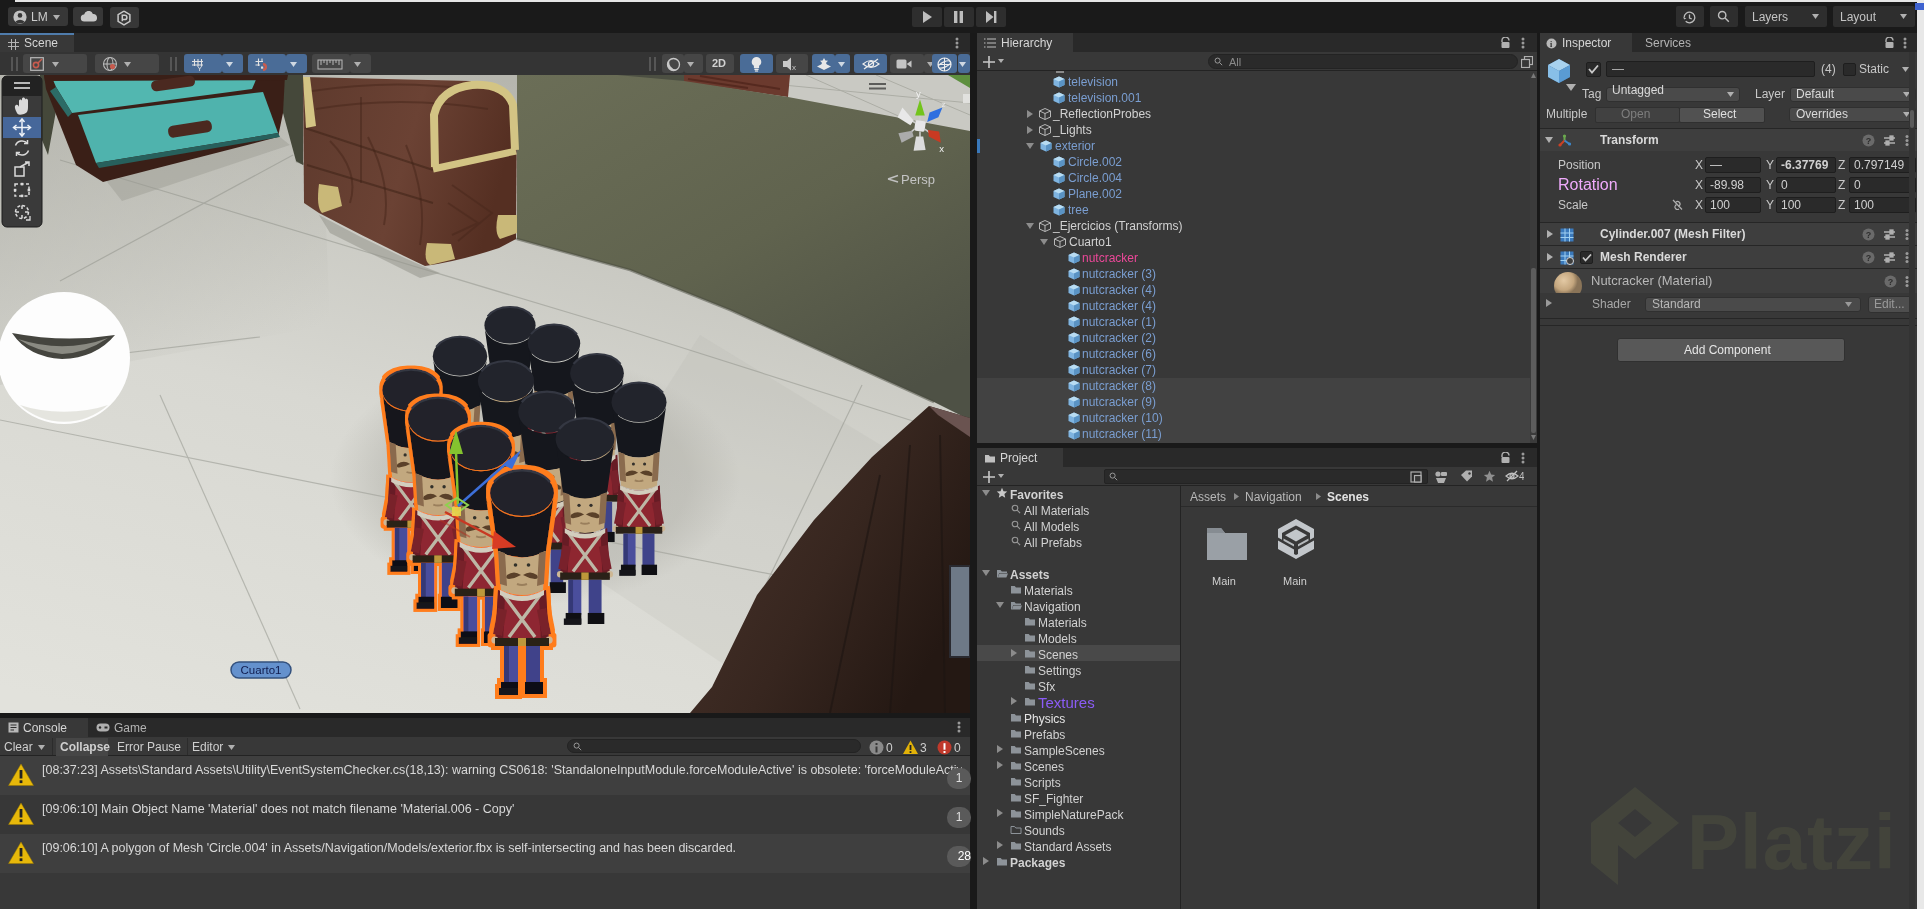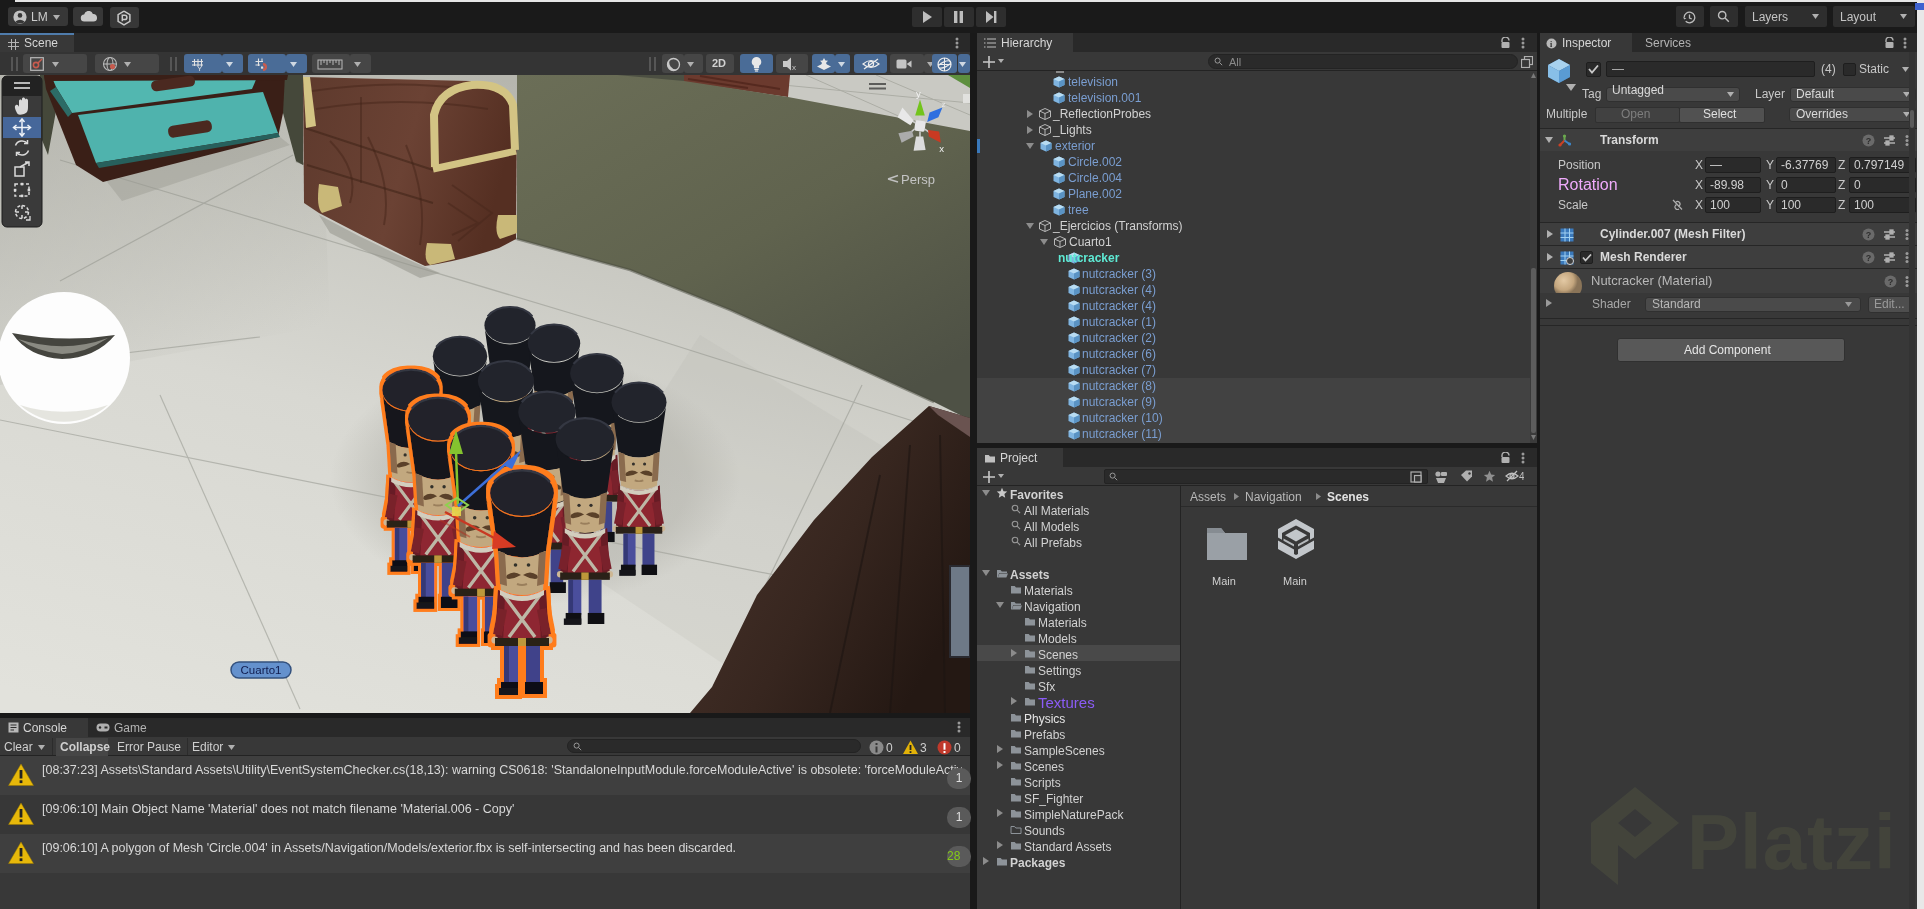--- a/index.html
+++ b/index.html
@@ -590,21 +590,21 @@
     </g>
   </svg>
 <div class="txt" style="left:1069px;top:230px;font-size:12px;line-height:24px;color:#d2d2d2;font-weight:normal;letter-spacing:0">Cuarto1</div>
 <svg class="abs" style="left:1068px;top:252px;" width="12" height="12" viewBox="0 0 12 12">
     <g transform="scale(1.0)">
       <path d="M6 0.5 11.5 3 11.5 9 6 11.5 0.5 9 0.5 3Z" fill="#7fb4e0"></path>
       <path d="M0.5 3 6 5.5 11.5 3 6 0.5Z" fill="#b8dcf2"></path>
       <path d="M6 5.5 6 11.5 11.5 9 11.5 3Z" fill="#5a93c4"></path>
     </g>
   </svg>
-<div class="txt" style="left:1058px;top:246px;font-size:12px;line-height:24px;color:#5eead4;font-weight:bold;letter-spacing:0">nutcracker</div>
+<div class="txt" style="left:1082px;top:246px;font-size:12px;line-height:24px;color:#ec4899;font-weight:normal;letter-spacing:0">nutcracker</div>
 <svg class="abs" style="left:1068px;top:268px;" width="12" height="12" viewBox="0 0 12 12">
     <g transform="scale(1.0)">
       <path d="M6 0.5 11.5 3 11.5 9 6 11.5 0.5 9 0.5 3Z" fill="#7fb4e0"></path>
       <path d="M0.5 3 6 5.5 11.5 3 6 0.5Z" fill="#b8dcf2"></path>
       <path d="M6 5.5 6 11.5 11.5 9 11.5 3Z" fill="#5a93c4"></path>
     </g>
   </svg>
 <div class="txt" style="left:1082px;top:262px;font-size:12px;line-height:24px;color:#7a9ed1;font-weight:normal;letter-spacing:0">nutcracker (3)</div>
 <svg class="abs" style="left:1068px;top:284px;" width="12" height="12" viewBox="0 0 12 12">
     <g transform="scale(1.0)">
@@ -1055,21 +1055,21 @@
       <circle cx="2" cy="6.5" r="1.5"></circle>
       <circle cx="2" cy="10.5" r="1.5"></circle>
     </g>
   </svg>
 <div class="txt" style="left:1558px;top:153px;font-size:12px;line-height:24px;color:#c8c8c8;font-weight:normal;letter-spacing:0">Position</div>
 <div class="txt" style="left:1695px;top:153px;font-size:12px;line-height:24px;color:#c8c8c8;font-weight:normal;letter-spacing:0">X</div>
 <div class="abs" style="left:1705px;top:157px;width:56px;height:16px;background:#2a2a2a;border-radius:2px;border:1px solid #1e1e1e;overflow:hidden;"></div>
 <div class="txt" style="left:1710px;top:153px;width:48px;overflow:hidden;font-size:12px;line-height:24px;color:#d0d0d0;">—</div>
 <div class="txt" style="left:1766px;top:153px;font-size:12px;line-height:24px;color:#c8c8c8;font-weight:normal;letter-spacing:0">Y</div>
 <div class="abs" style="left:1776px;top:157px;width:60px;height:16px;background:#2a2a2a;border-radius:2px;border:1px solid #1e1e1e;overflow:hidden;"></div>
-<div class="txt" style="left:1781px;top:153px;width:52px;overflow:hidden;font-size:12px;line-height:24px;color:#d0d0d0;">-6.37769</div>
+<div class="txt" style="left:1781px;top:153px;width:52px;overflow:hidden;font-size:12px;line-height:24px;color:#d0d0d0;font-weight:bold;">-6.37769</div>
 <div class="txt" style="left:1838px;top:153px;font-size:12px;line-height:24px;color:#c8c8c8;font-weight:normal;letter-spacing:0">Z</div>
 <div class="abs" style="left:1849px;top:157px;width:67px;height:16px;background:#2a2a2a;border-radius:2px;border:1px solid #1e1e1e;overflow:hidden;"></div>
 <div class="txt" style="left:1854px;top:153px;width:59px;overflow:hidden;font-size:12px;line-height:24px;color:#d0d0d0;">0.797149</div>
 <div class="txt" style="left:1558px;top:173px;font-size:16px;line-height:24px;color:#f0abfc;font-weight:normal;letter-spacing:0">Rotation</div>
 <div class="txt" style="left:1695px;top:173px;font-size:12px;line-height:24px;color:#c8c8c8;font-weight:normal;letter-spacing:0">X</div>
 <div class="abs" style="left:1705px;top:177px;width:56px;height:16px;background:#2a2a2a;border-radius:2px;border:1px solid #1e1e1e;overflow:hidden;"></div>
 <div class="txt" style="left:1710px;top:173px;width:48px;overflow:hidden;font-size:12px;line-height:24px;color:#d0d0d0;">-89.98</div>
 <div class="txt" style="left:1766px;top:173px;font-size:12px;line-height:24px;color:#c8c8c8;font-weight:normal;letter-spacing:0">Y</div>
 <div class="abs" style="left:1776px;top:177px;width:60px;height:16px;background:#2a2a2a;border-radius:2px;border:1px solid #1e1e1e;overflow:hidden;"></div>
 <div class="txt" style="left:1781px;top:173px;width:52px;overflow:hidden;font-size:12px;line-height:24px;color:#d0d0d0;">0</div>
@@ -1283,19 +1283,19 @@
 <div class="abs" style="left:947px;top:807px;width:24px;height:21px;background:#5a5a5a;border-radius:10px;"></div>
 <div class="txt" style="left:947px;top:807px;width:24px;text-align:center;font-size:12px;line-height:21px;color:#e0e0e0;">1</div>
 <div class="abs" style="left:0px;top:834px;width:970px;height:39px;background:#3f3f3f;"></div>
 <svg class="abs" style="left:8px;top:841px;" width="26" height="24" viewBox="0 0 26 24">
     <polygon points="13,1 25.5,22.5 0.5,22.5" fill="#e7b80a" stroke="#9a7a00" stroke-width="0.5"></polygon>
     <rect x="11.6" y="7" width="2.8" height="8.5" fill="#222"></rect>
     <rect x="11.6" y="17.3" width="2.8" height="2.8" fill="#222"></rect>
   </svg>
 <div class="txt" style="left:42px;top:836px;width:920px;overflow:hidden;font-size:12.5px;line-height:24px;color:#d8d8d8;">[09:06:10] A polygon of Mesh 'Circle.004' in Assets/Navigation/Models/exterior.fbx is self-intersecting and has been discarded.</div>
 <div class="abs" style="left:947px;top:846px;width:24px;height:21px;background:#5a5a5a;border-radius:10px;"></div>
-<div class="txt" style="left:947px;top:846px;width:24px;text-align:left;font-size:12px;line-height:21px;color:#84cc16;">28</div>
+<div class="txt" style="left:947px;top:846px;width:24px;text-align:right;font-size:12px;line-height:21px;color:#ffffff;">28</div>
 <svg class="abs" style="left:1583px;top:775px;" width="341" height="134" viewBox="0 0 341 134">
     <g opacity="0.11" fill="#9aaa5a">
 <path d="M8 48 L52 12 L96 48 L52 84 Z M52 34 L69 48 L52 62 L35 48 Z" fill-rule="evenodd"></path>
 <path d="M8 48 L8 88 L35 110 L35 62 Z"></path>
 <text x="104" y="94" font-size="78" font-family="Liberation Sans" font-weight="bold" letter-spacing="1">Platzi</text>
 </g>
   </svg>
 </body></html>

